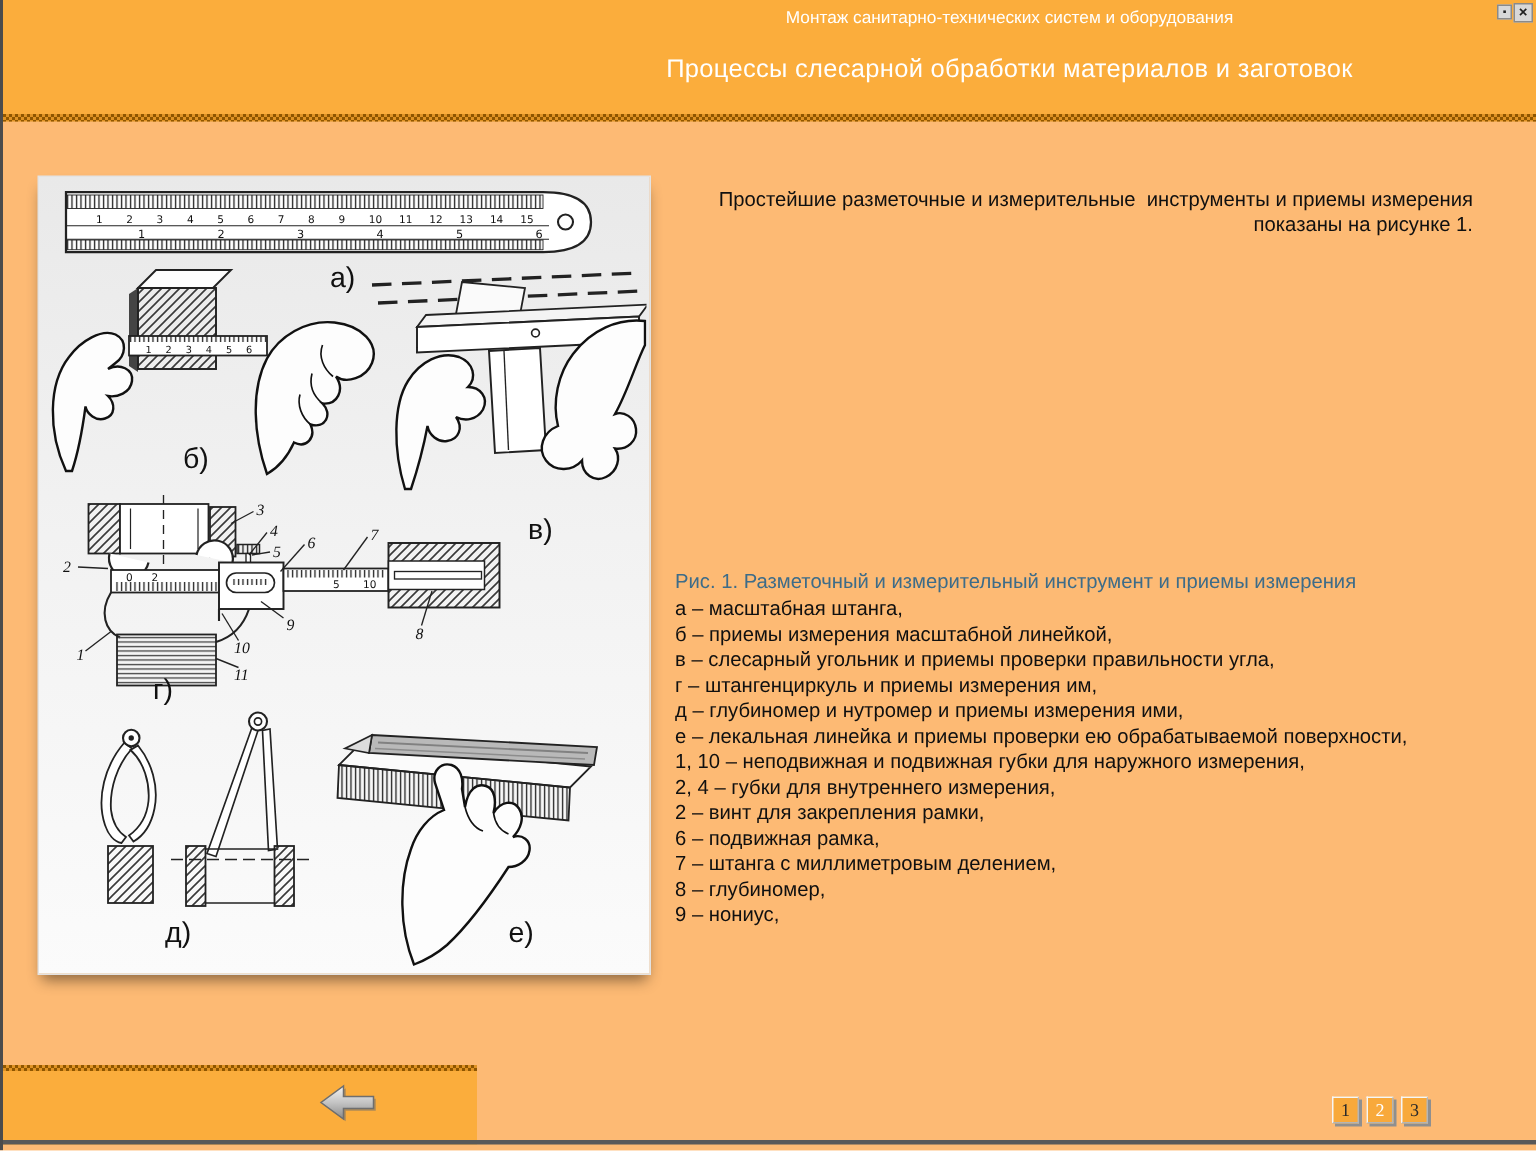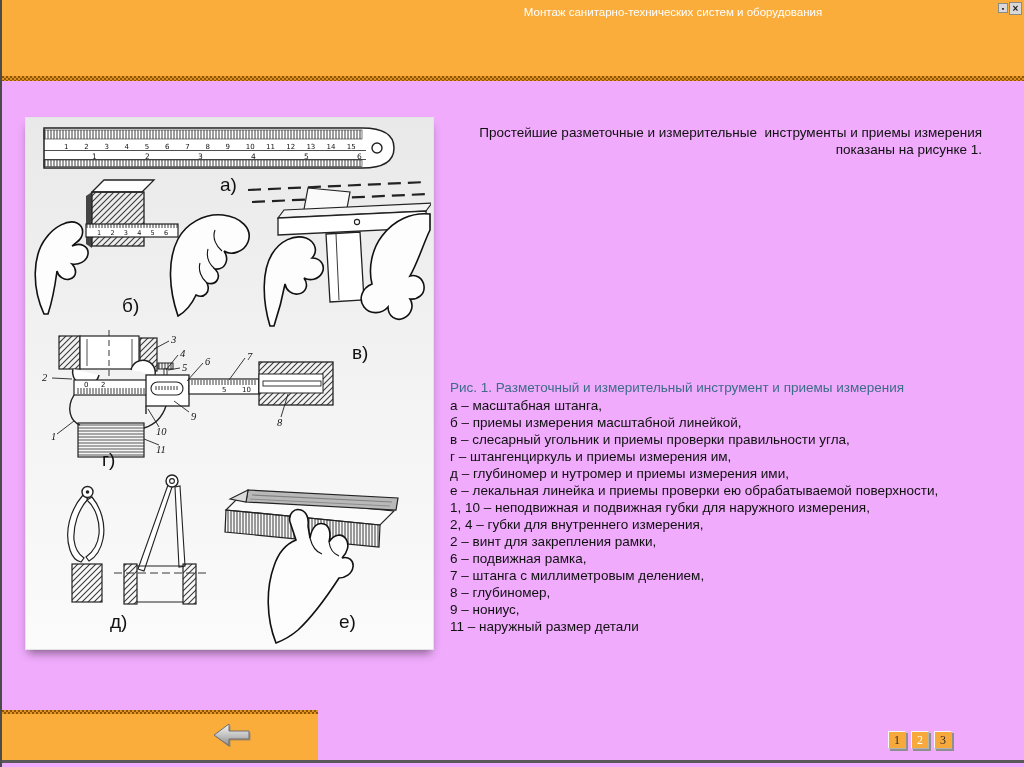--- a/index.html
+++ b/index.html
@@ -1,16 +1,16 @@
 <!DOCTYPE html>
 <html><head>
 <meta charset="utf-8">
 <style>
   html,body{margin:0;padding:0;background:#fff;}
-  #app{position:relative;width:1024px;height:767px;background:#f0abfc;overflow:hidden;
+  #app{position:relative;width:1024px;height:767px;background:#fdba74;overflow:hidden;
        font-family:"Liberation Sans",sans-serif;}
 
   
   .left-border{position:absolute;left:0;top:0;width:2px;height:767px;background:#4b4b4b;z-index:60;}
   .bottom-line{position:absolute;left:0;top:760px;width:1024px;height:3px;background:#595959;z-index:55;}
 
   
   .header{position:absolute;left:0;top:0;width:1024px;height:76px;background:#FBAD3C;}
   .header-topline{position:absolute;left:330px;right:8px;top:6px;text-align:center;
        color:#fff;font-size:11.5px;}
@@ -55,20 +55,21 @@
        font:12px "Liberation Serif",serif;line-height:15px;text-align:center;padding:0;cursor:pointer;}
   .page-btn.current{color:#fff;}
 </style>
 </head>
 <body>
 
 <div id="app">
 
   <div class="header">
     <div class="header-topline">Монтаж санитарно-технических систем и оборудования</div>
+    <div class="header-title">Процессы слесарной обработки материалов и заготовок</div>
     <button class="win-btn win-min">▪</button>
     <button class="win-btn win-close">×</button>
   </div>
   <div class="checker checker-top"></div>
 
   <div class="figure-panel">
     <svg width="405" height="529" viewBox="0 0 405 529">
       <defs>
         <pattern id="hat" width="6" height="6" patternUnits="userSpaceOnUse">
           <path d="M-1,7 L7,-1 M-2,2 L2,-2 M4,8 L8,4" stroke="#3a3a3a" stroke-width="1.1" fill="none"></path>
@@ -250,21 +251,20 @@
         <div>г – штангенциркуль и приемы измерения им,</div>
         <div>д – глубиномер и нутромер и приемы измерения ими,</div>
         <div>е – лекальная линейка и приемы проверки ею обрабатываемой поверхности,</div>
         <div>1, 10 – неподвижная и подвижная губки для наружного измерения,</div>
         <div>2, 4 – губки для внутреннего измерения,</div>
         <div>2 – винт для закрепления рамки,</div>
         <div>6 – подвижная рамка,</div>
         <div>7 – штанга с миллиметровым делением,</div>
         <div>8 – глубиномер,</div>
         <div>9 – нониус,</div>
-        <div>11 – наружный размер детали</div>
       </div>
   </div>
 
   <div class="checker footer-checker"></div>
   <div class="footer-bar"></div>
   <button class="back-btn">
     <svg width="42" height="30" viewBox="0 0 42 30">
       <defs>
         <linearGradient id="arrg" x1="0" y1="0" x2="0" y2="1">
           <stop offset="0" stop-color="#f5f5f5"></stop>

